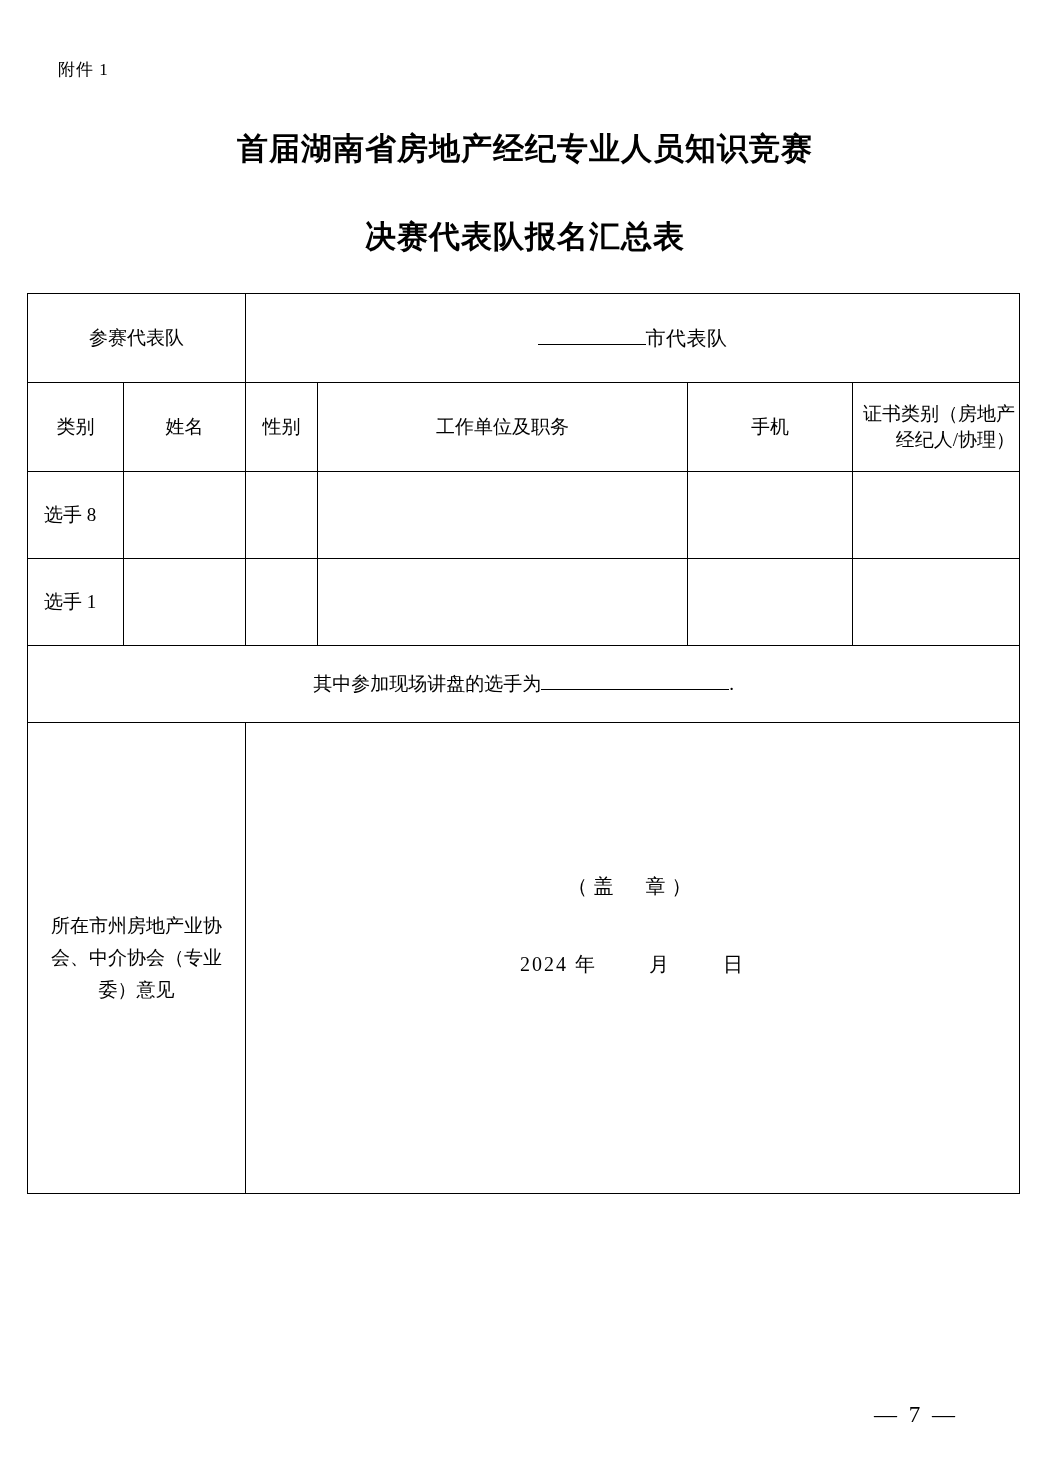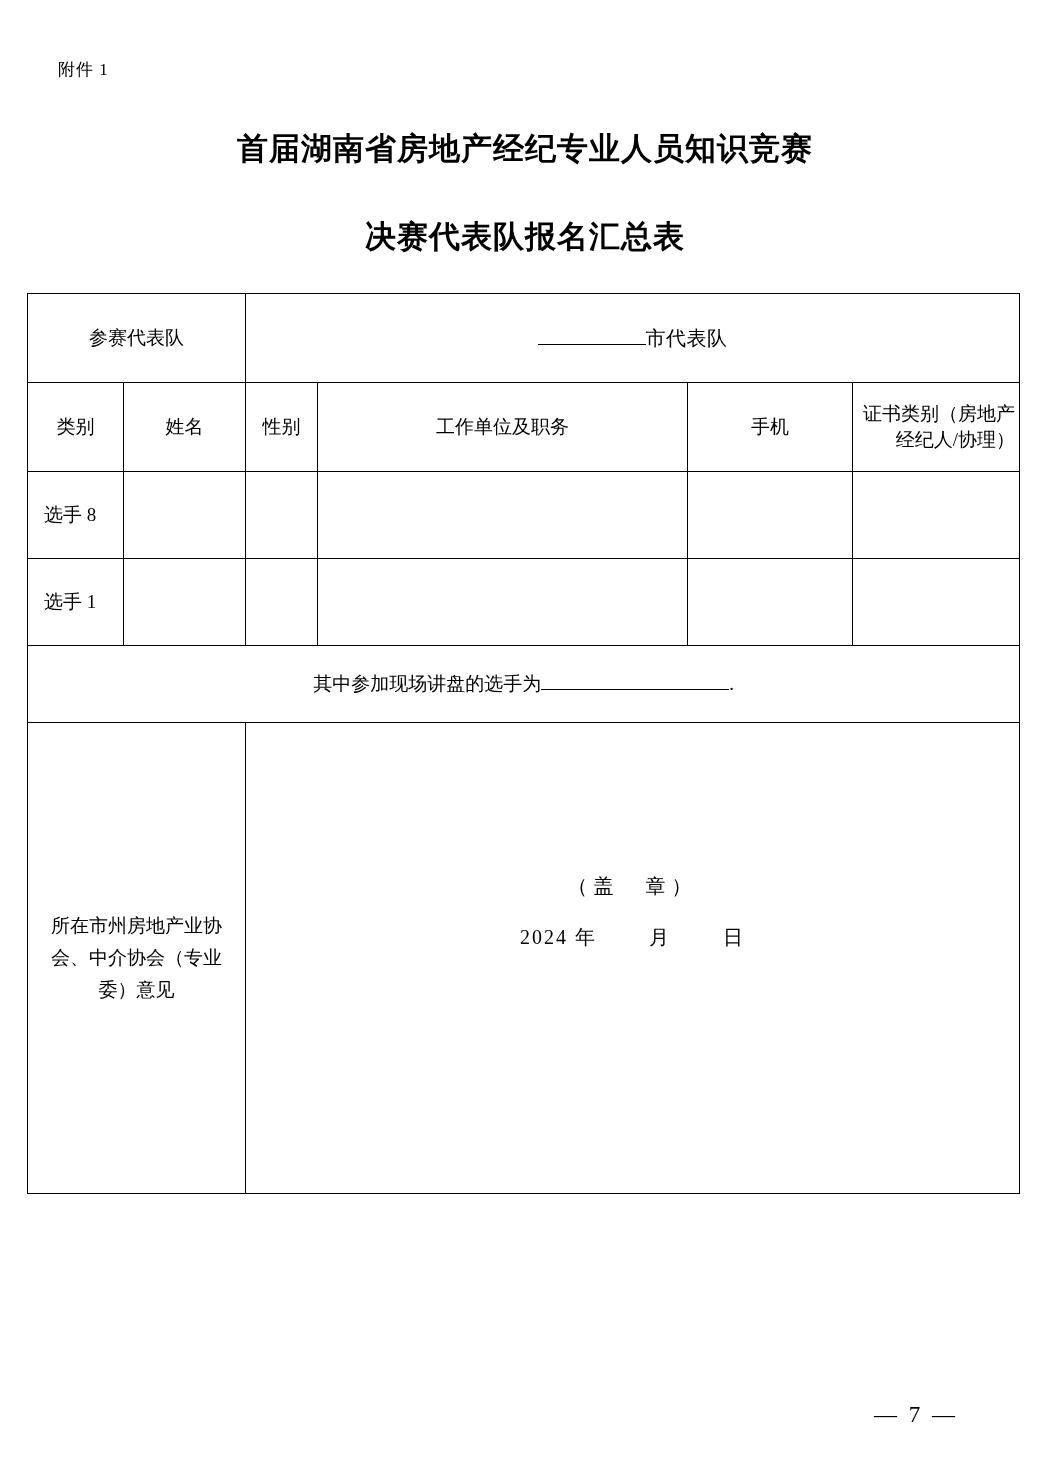--- a/index.html
+++ b/index.html
@@ -113,21 +113,21 @@
   }
   .seal-line {
     text-align: center;
     font-size: 20px;
     letter-spacing: 6px;
     margin-top: 300px;
   }
   .date-line {
     text-align: center;
     font-size: 20px;
-    margin-top: 24px;
+    margin-top: 51px;
     letter-spacing: 2px;
   }
   .date-line .gap { display: inline-block; width: 52px; }
   .page-number {
     position: absolute;
     bottom: 46px;
     right: 92px;
     font-size: 23px;
     letter-spacing: 3px;
     font-family: "Liberation Serif", "DejaVu Serif", serif;

